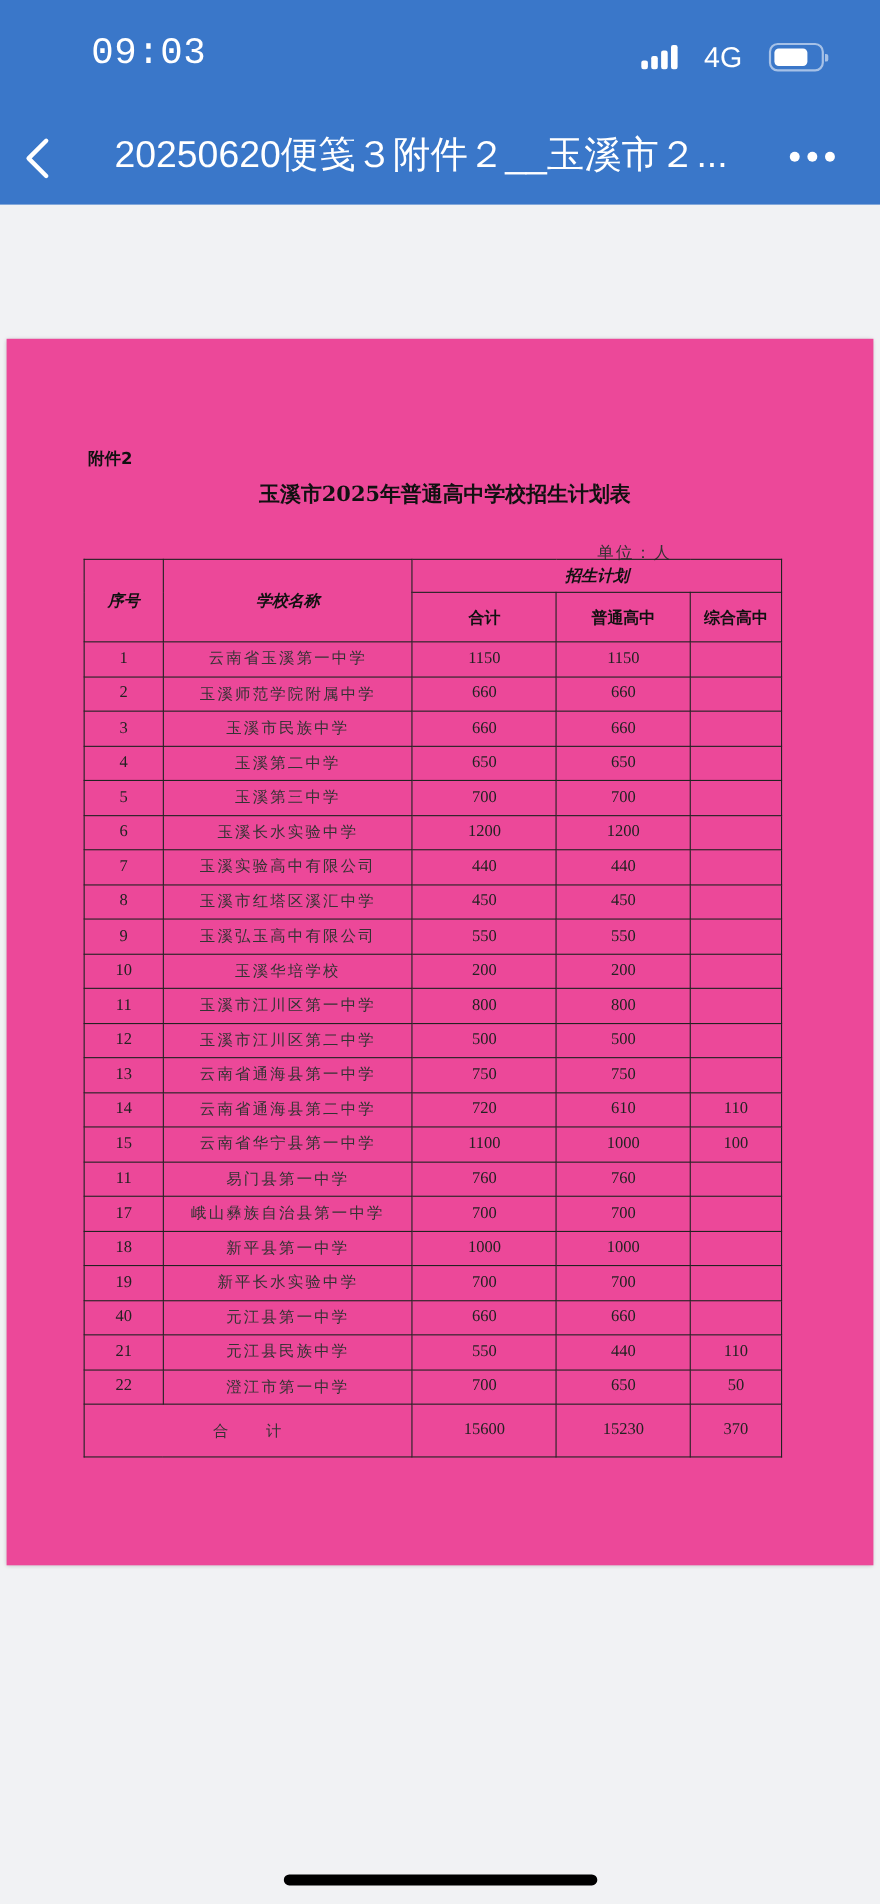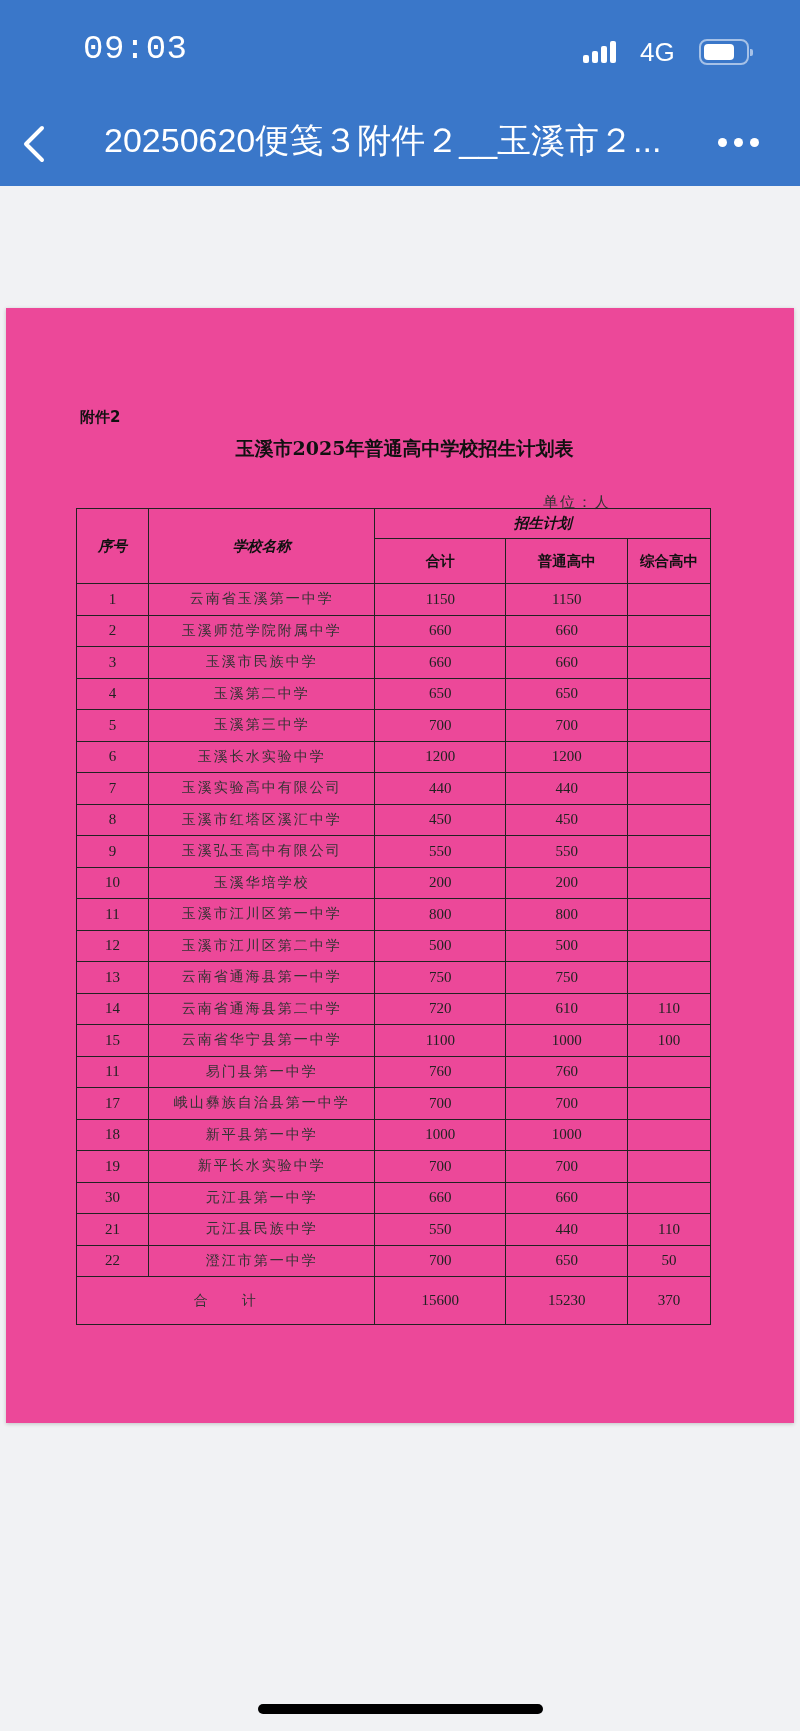--- a/index.html
+++ b/index.html
@@ -222,21 +222,21 @@
           <td></td>
         </tr>
         <tr>
           <td>19</td>
           <td class="name">新平长水实验中学</td>
           <td>700</td>
           <td>700</td>
           <td></td>
         </tr>
         <tr>
-          <td>30</td>
+          <td>40</td>
           <td class="name">元江县第一中学</td>
           <td>660</td>
           <td>660</td>
           <td></td>
         </tr>
         <tr>
           <td>21</td>
           <td class="name">元江县民族中学</td>
           <td>550</td>
           <td>440</td>

